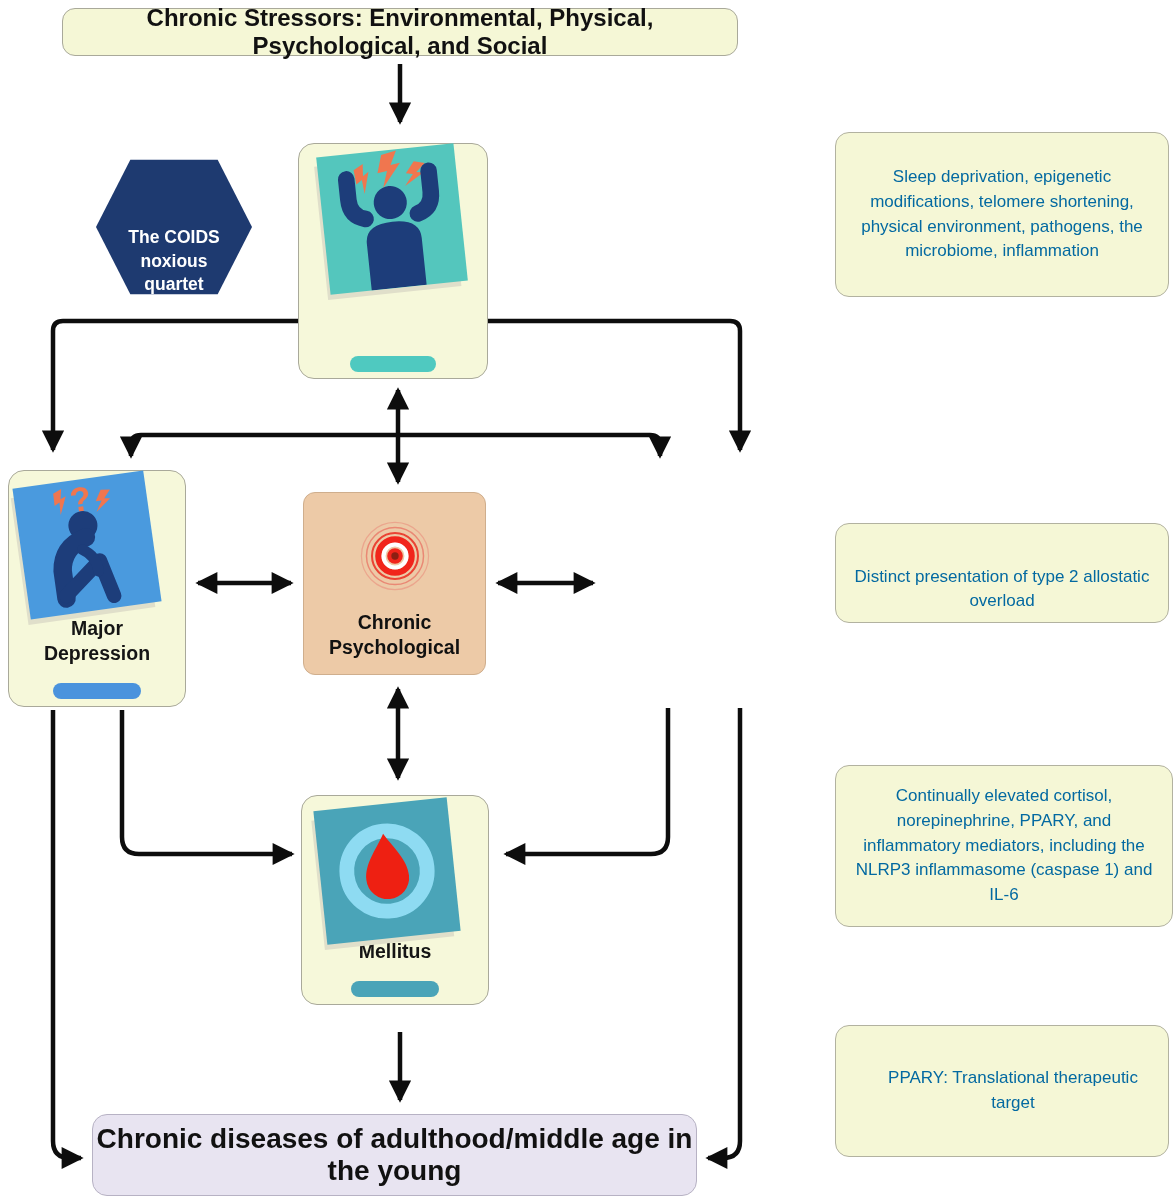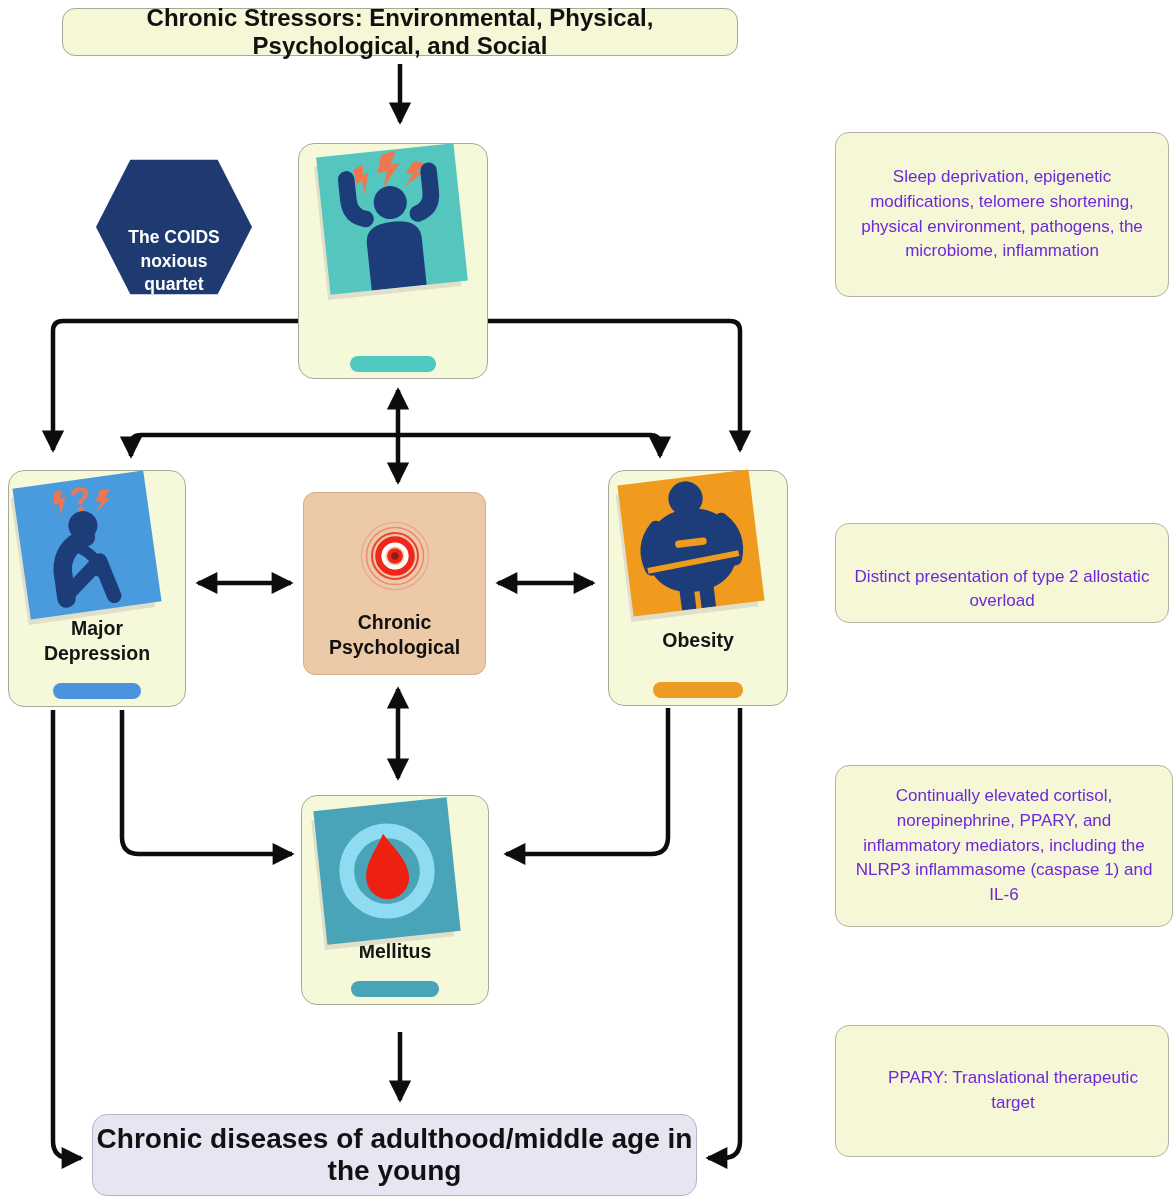--- a/index.html
+++ b/index.html
@@ -7,21 +7,21 @@
     position:relative;width:1174px;height:1200px;background:#ffffff;overflow:hidden;
     font-family:"Liberation Sans",sans-serif;color:#111;
   }
   #arrows{position:absolute;left:0;top:0;z-index:0;}
   .box{
     position:absolute;box-sizing:border-box;background:#f5f7d6;border:1.5px solid #a9a99a;
     border-radius:13px;display:flex;align-items:center;justify-content:center;text-align:center;z-index:1;
   }
   .title-box{font-weight:bold;font-size:24px;}
   .bottom-box{background:#e8e4f1;border-color:#b7b2c4;font-weight:bold;font-size:28px;border-radius:15px;}
-  .note{font-size:17px;line-height:1.45;color:#6d28d9;padding:8px 12px;border-color:#b2b2a0;border-radius:14px;}
+  .note{font-size:17px;line-height:1.45;color:#0369a1;padding:8px 12px;border-color:#b2b2a0;border-radius:14px;}
   .hex{
     position:absolute;left:96px;top:157px;width:156px;height:140px;background:#1e3a70;z-index:1;
     clip-path:polygon(0 50%,22% 2%,78% 2%,100% 50%,78% 98%,22% 98%);
     display:flex;align-items:flex-end;justify-content:center;text-align:center;
     color:#fff;font-size:17.5px;font-weight:600;line-height:1.35;
   }
   .hex span{display:block;width:104px;}
   .card{
     position:absolute;box-sizing:border-box;background:#f6f8da;border:1.5px solid #a9a99a;
     border-radius:16px;z-index:1;
@@ -129,42 +129,20 @@
         <circle cx="50" cy="50" r="12.5" fill="none" stroke="#ffffff" stroke-width="4.5"></circle>
         <circle cx="50" cy="50" r="8.5" fill="#f1251b"></circle>
         <circle cx="50" cy="50" r="4" fill="#8c1f12"></circle>
       </svg>
     </div>
     <div class="label" style="margin-top:8px;">
       <span>Chronic Psychological</span>
     </div>
   </div>
 
-  <div class="card" style="left:608px;top:470px;width:180px;height:236px;">
-    <div class="tile" style="left:16px;top:6px;width:132px;height:132px;background:#f09b1e;transform:rotate(-7deg);">
-      <svg viewBox="0 0 100 100">
-        <g fill="#1d3d7a">
-          <circle cx="50" cy="16" r="13"></circle>
-          <path d="M50 24 C29 24 16 38 16 57 C16 75 30 87 50 87 C70 87 84 75 84 57 C84 38 71 24 50 24 Z"></path>
-          <rect x="37" y="84" width="11" height="16"></rect>
-          <rect x="52" y="84" width="11" height="16"></rect>
-        </g>
-        <g fill="none" stroke="#1d3d7a" stroke-width="10" stroke-linecap="round">
-          <path d="M25 35 Q12 48 18 66"></path>
-          <path d="M75 35 Q88 48 82 66"></path>
-        </g>
-        <rect x="38" y="47" width="24" height="5.5" rx="2.5" fill="#ef9b20"></rect>
-        <path d="M15 67 L85 62" stroke="#ef9b20" stroke-width="4.5" fill="none"></path>
-      </svg>
-    </div>
-    <div class="label" style="bottom:52px;">
-      <span>Obesity</span>
-    </div>
-    <div class="pill" style="bottom:7px;width:90px;background:#ec9c22;"></div>
-  </div>
 
   <div class="card" style="left:301px;top:795px;width:188px;height:210px;">
     <div class="tile" style="left:18px;top:8px;width:134px;height:134px;background:#4aa4b8;transform:rotate(-6deg);">
       <svg viewBox="0 0 100 100">
         <circle cx="50" cy="50" r="30" fill="none" stroke="#8edbf2" stroke-width="11"></circle>
         <path d="M50 22 C43 34 34 43 34 55 A16 16 0 0 0 66 55 C66 43 57 34 50 22 Z" fill="#ee2012"></path>
       </svg>
     </div>
     <div class="label" style="bottom:40px;">
       <span>Diabetes Mellitus</span>

